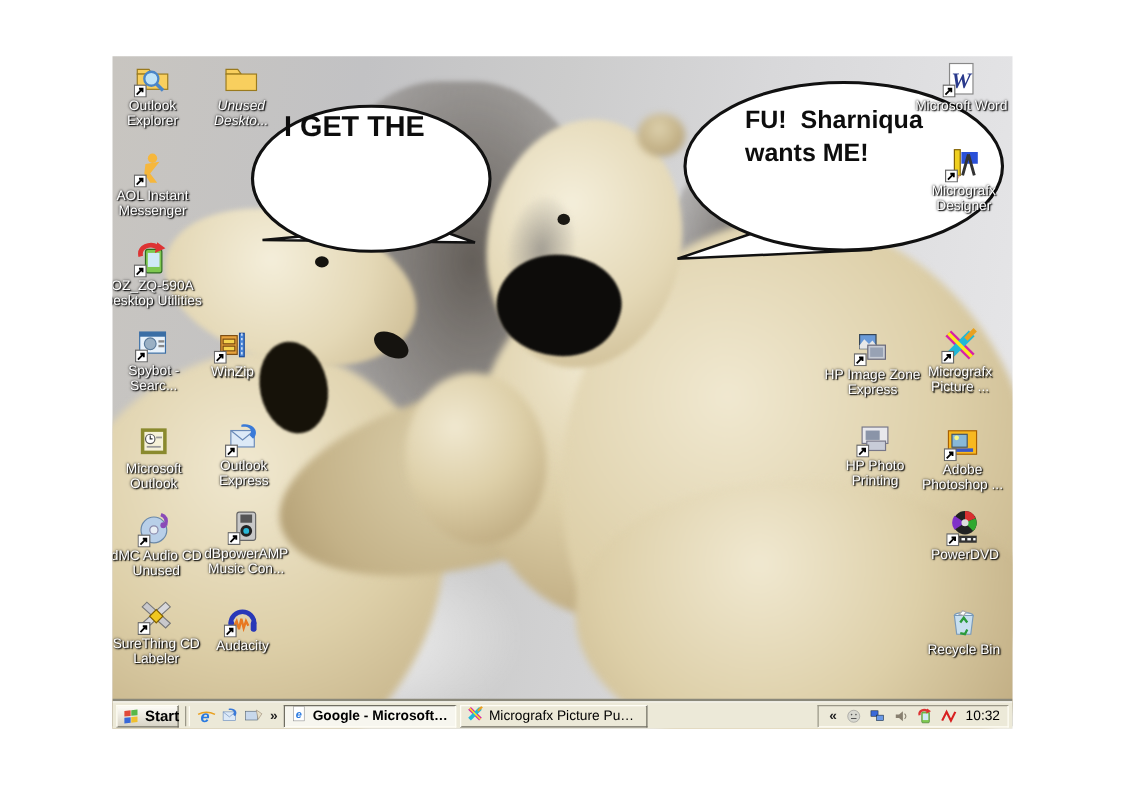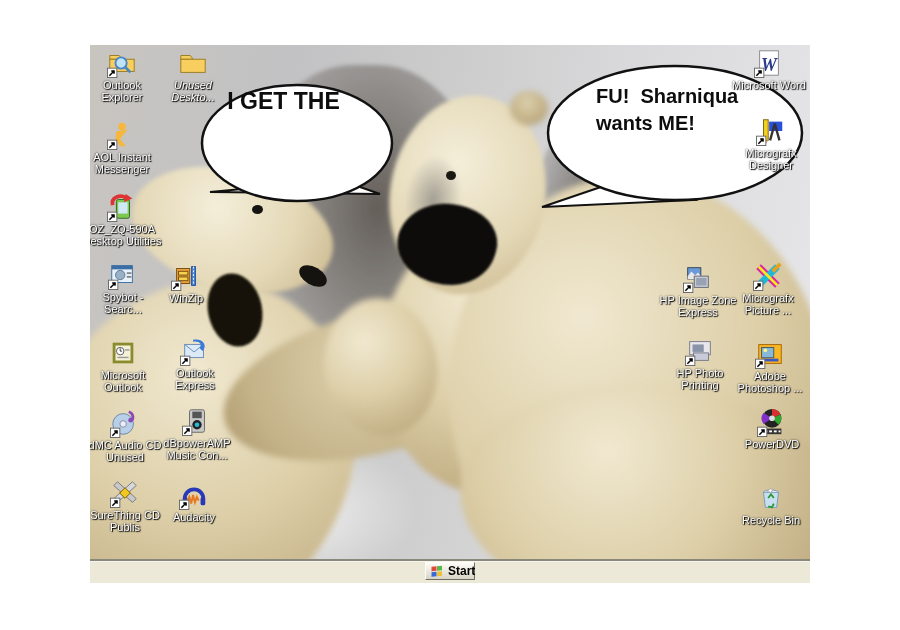--- a/index.html
+++ b/index.html
@@ -44,21 +44,21 @@
   #bubble-left-text{left:101px;top:43px;width:185px;text-align:center;font-size:23px;line-height:26px;}
   #bubble-right-text{left:506px;top:38px;width:210px;text-align:left;font-size:20px;line-height:27px;}
   #icons-layer{position:absolute;left:0;top:0;width:100%;height:100%;}
   .dt-icon{position:absolute;width:84px;text-align:center;cursor:default;}
   .dt-glyph{display:block;width:30px;height:30px;margin:0 auto;}
   .dt-label{display:block;margin-top:1px;font-size:11px;line-height:12px;color:#ffffff;
        text-shadow:1px 1px 1px #000,0 0 2px #000;}
   .dt-label span{display:block;}
   #taskbar{position:absolute;left:0;bottom:0;width:720px;height:22px;background:#ece9d8;
        border-top:1px solid #f5f4ee;box-shadow:0 -2px 0 #8a887a;display:flex;align-items:center;
-       padding:0 3px;gap:3px;box-sizing:border-box;font-size:11px;flex-direction:column;}
+       padding:0 3px;gap:3px;box-sizing:border-box;font-size:11px;}
   .raised{border:1px solid;border-color:#fffef6 #706e62 #706e62 #fffef6;background:#ece9d8;}
   #start-btn{height:18px;width:50px;display:flex;align-items:center;gap:3px;padding:0 3px;
        font-weight:bold;font-size:12px;color:#000;box-sizing:border-box;
        background:linear-gradient(#fdfcf7,#d8d4c6);font-family:inherit;}
   .ql-divider{width:2px;height:16px;border-left:1px solid #9a9787;border-right:1px solid #fffef6;margin:0 2px;}
   #quick-launch{display:flex;align-items:center;gap:3px;}
   .ql-icon{width:16px;height:16px;display:flex;align-items:center;justify-content:center;}
   .chevron{font-weight:bold;font-size:11px;color:#222;padding:0 2px;}
   #task-buttons{display:flex;align-items:center;gap:3px;}
   .task-btn{height:18px;display:flex;align-items:center;gap:4px;padding:0 4px;box-sizing:border-box;
@@ -255,21 +255,21 @@
       <div class="dt-icon" style="left: -7px; top: 433px;">
         <span class="dt-glyph"><svg width="30" height="30" viewBox="0 0 32 32">
             <path d="M4 8 L24 26 l4 -4 L8 4 z" fill="#c8c8cc" stroke="#777"></path>
             <path d="M28 8 L8 26 l-4 -4 L24 4 z" fill="#d8d8dc" stroke="#777"></path>
             <rect x="12" y="12" width="8" height="8" transform="rotate(45 16 16)" fill="#f0c820" stroke="#806000"></rect>
             <rect x="0.5" y="21.5" width="10" height="10" fill="#fff" stroke="#666"></rect>
             <path d="M2.5 29.5 L7.5 24.5 M4.5 24.5 h3 v3" stroke="#000" stroke-width="1.6" fill="none"></path>
           </svg></span>
         <span class="dt-label">
           <span>SureThing CD</span>
-          <span>Publis</span>
+          <span>Labeler</span>
         </span>
       </div>
       <div class="dt-icon" style="left: 62px; top: 435px;">
         <span class="dt-glyph"><svg width="30" height="30" viewBox="0 0 32 32">
             <path d="M6 20 a10 10 0 0 1 20 0" stroke="#2838b8" stroke-width="4" fill="none"></path>
             <rect x="4" y="18" width="5" height="9" rx="2" fill="#2838b8"></rect>
             <rect x="23" y="18" width="5" height="9" rx="2" fill="#2838b8"></rect>
             <path d="M9 22 l2 -4 2 7 2 -9 2 8 2 -6 2 4" stroke="#e87820" stroke-width="2" fill="none"></path>
             <rect x="0.5" y="21.5" width="10" height="10" fill="#fff" stroke="#666"></rect>
             <path d="M2.5 29.5 L7.5 24.5 M4.5 24.5 h3 v3" stroke="#000" stroke-width="1.6" fill="none"></path>

